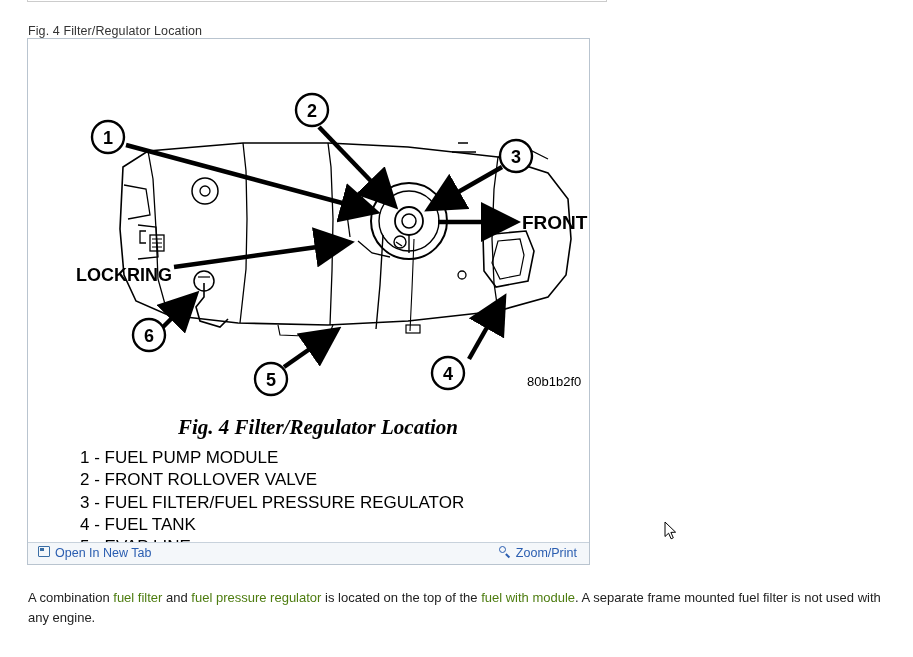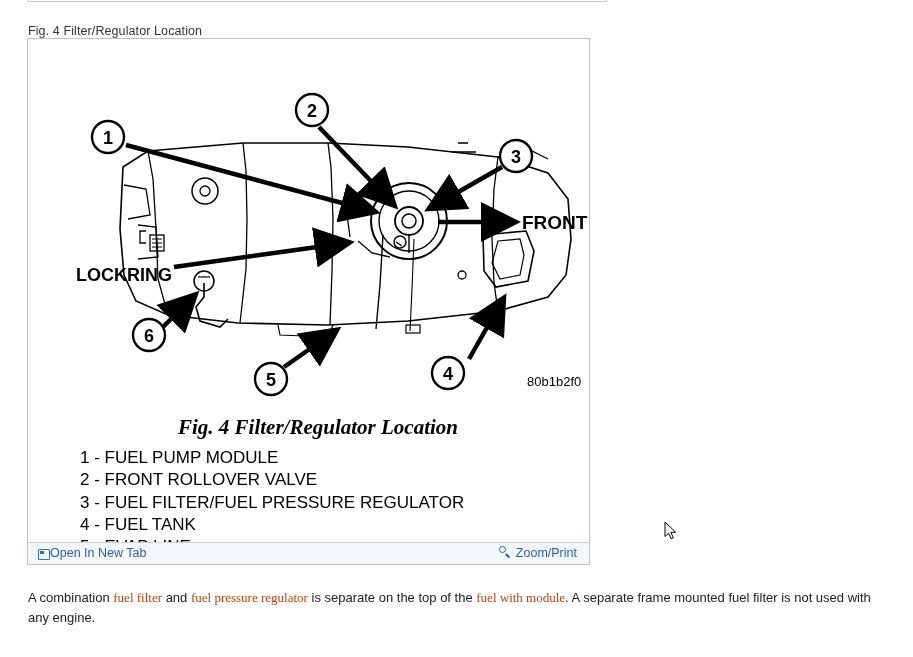--- a/index.html
+++ b/index.html
@@ -66,21 +66,22 @@
     height: 22px;
     border-top: 1px solid #c8d2dc;
     background: #f4f7fa;
     box-sizing: border-box;
   }
   .footer-left {
     position: absolute;
     left: 10px;
     top: 3px;
     display: flex;
-    align-items: flex-end;
+    align-items: flex-start;
+    gap: 5px;
   }
   .footer-right {
     position: absolute;
     right: 12px;
     top: 3px;
     display: flex;
     gap: 5px;
   }
   .footer-link {
     color: #2a5db0;
@@ -128,24 +129,23 @@
   .body-text {
     position: absolute;
     left: 28px;
     top: 588px;
     width: 860px;
     font-size: 13px;
     line-height: 20px;
     color: #222222;
   }
   .body-text a {
-    color: #c2410c;
+    color: #4d7c0f;
     text-decoration: none;
     cursor: pointer;
-    font-family: Liberation Serif, serif;
   }
 
   .cursor {
     position: absolute;
     left: 664px;
     top: 521px;
     width: 13px;
     height: 19px;
   }
 
@@ -271,20 +271,20 @@
         <span class="footer-link">Open In New Tab</span>
       </div>
       <div class="footer-right">
         <span class="zoom-icon"></span>
         <span class="footer-link">Zoom/Print</span>
       </div>
     </div>
   </div>
 
   <div class="body-text">
-    <span>A combination </span><a href="#">fuel filter</a><span> and </span><a href="#">fuel pressure regulator</a><span> is separate on the top of the </span><a href="#">fuel with module</a><span>. A separate frame mounted fuel filter is not used with any engine.</span>
+    <span>A combination </span><a href="#">fuel filter</a><span> and </span><a href="#">fuel pressure regulator</a><span> is located on the top of the </span><a href="#">fuel with module</a><span>. A separate frame mounted fuel filter is not used with any engine.</span>
   </div>
 
   <svg class="cursor" viewBox="0 0 13 19" xmlns="http://www.w3.org/2000/svg">
     <path d="M1,1 L1,15.5 L4.6,12.2 L7.1,17.8 L9.3,16.8 L6.9,11.4 L11.6,11.2 Z" fill="#ffffff" stroke="#000000" stroke-width="1"></path>
   </svg>
 
 </div>
 
 </body></html>

